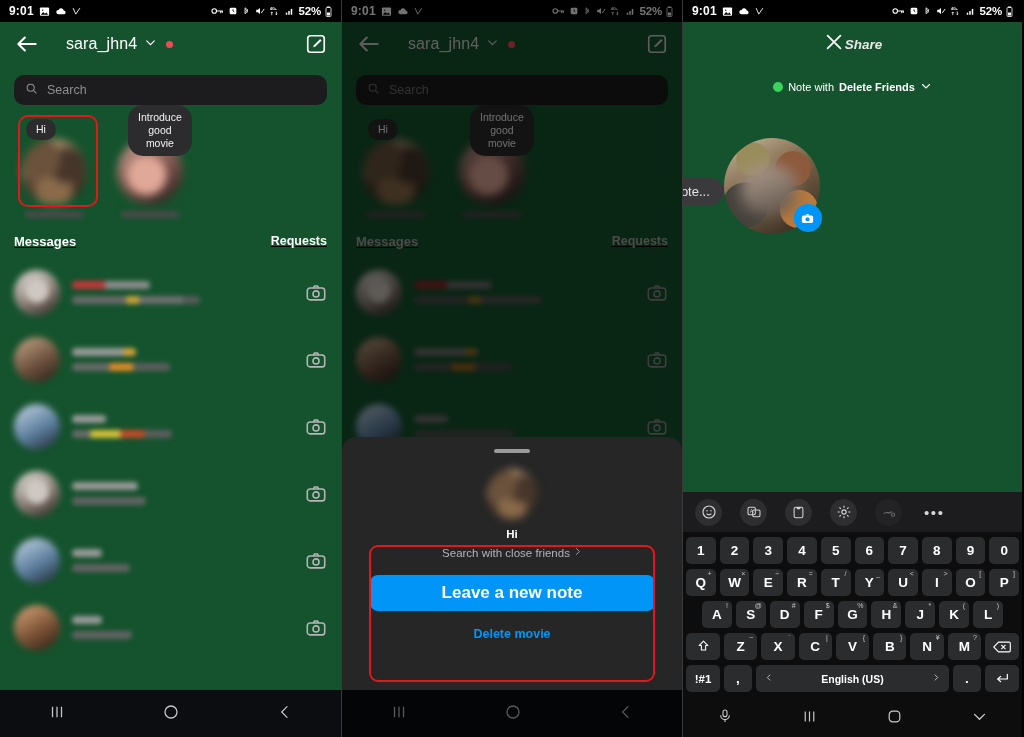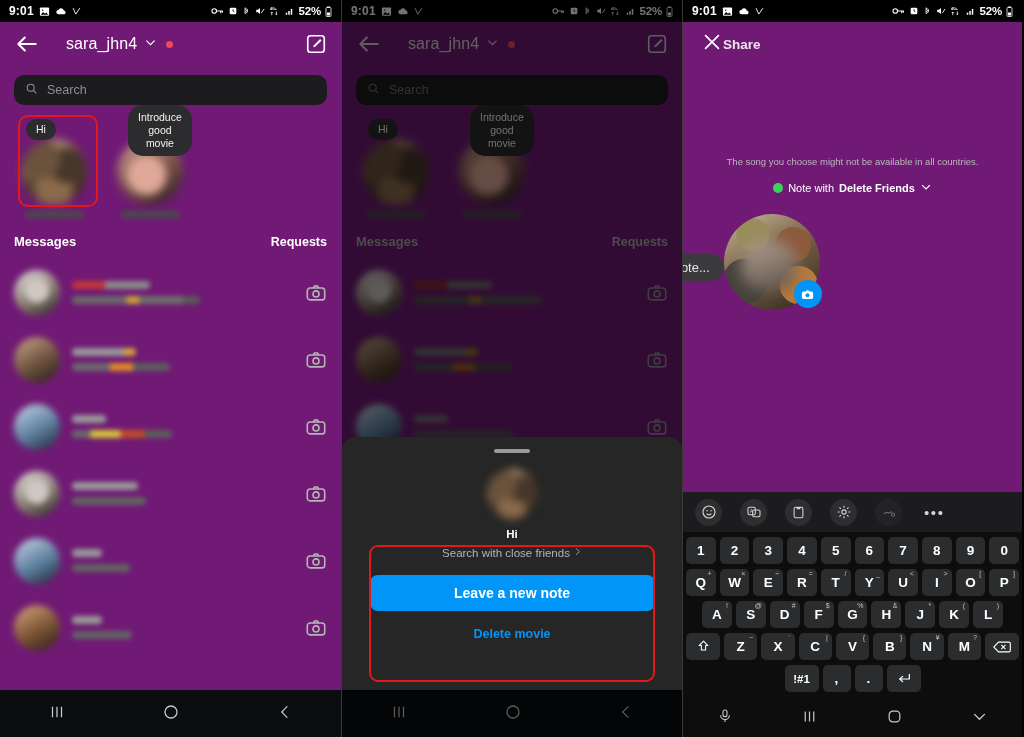--- a/index.html
+++ b/index.html
@@ -3,21 +3,21 @@
 <meta charset="utf-8">
 <style>
   * { box-sizing: border-box; margin: 0; padding: 0; }
   html, body {
     width: 1024px; height: 737px;
     background: #000;
     font-family: "Liberation Sans", sans-serif;
     overflow: hidden;
   }
   .screens { display: flex; width: 1024px; height: 737px; }
-  .panel { position: relative; height: 737px; overflow: hidden; background: #701a75; }
+  .panel { position: relative; height: 737px; overflow: hidden; background: #14532d; }
   .p1 { width: 341px; }
   .p2 { width: 342px; border-left: 1px solid #3a3a3a; border-right: 1px solid #3a3a3a; }
   .p3 { width: 339px; }
 
   
   .statusbar {
     height: 22px; display: flex; align-items: center;
     justify-content: space-between; padding: 0 9px;
     background: #000; color: #fff; font-size: 11.5px; font-weight: bold;
   }
@@ -80,22 +80,23 @@
     margin-top: 6px; width: 58px; height: 7px; border-radius: 3px;
     background: #4a4a4a; filter: blur(2.5px);
   }
   .note-hl {
     position: absolute; left: 0px; top: -8px; width: 80px; height: 92px;
     border: 2.5px solid #e4171c; border-radius: 10px; z-index: 5;
   }
 
   
   .tabsrow {
-    display: flex; justify-content: space-between; align-items: flex-end;
+    display: flex; justify-content: space-between; align-items: flex-start;
     padding: 16px 14px 4px 14px;
+    text-decoration: underline;
   }
   .tab-msgs { color: #fff; font-size: 13px; font-weight: bold; }
   .tab-reqs { color: #fff; font-size: 12.5px; font-weight: bold; }
 
   .mlist { padding-top: 6px; }
   .mrow { display: flex; align-items: center; height: 67px; padding: 0 14px; }
   .mava { width: 46px; height: 46px; border-radius: 50%; flex: 0 0 auto; filter: blur(3px); }
   .mtext { flex: 1; margin-left: 12px; display: flex; flex-direction: column; gap: 7px; }
   .ml1 { height: 8px; border-radius: 4px; filter: blur(2.6px); }
   .ml2 { height: 8px; border-radius: 4px; filter: blur(2.6px); }
@@ -115,36 +116,36 @@
     position: absolute; left: 0; right: 0; bottom: 47px; top: 437px; z-index: 20;
     background: #262626; border-radius: 14px 14px 0 0;
     display: flex; flex-direction: column; align-items: center;
   }
   .grabber { width: 36px; height: 4px; border-radius: 2px; background: #9a9a9a; margin-top: 12px; }
   .sheet-ava { width: 50px; height: 50px; border-radius: 50%; margin-top: 16px; filter: blur(4px); }
   .sheet-title { color: #fff; font-size: 11.5px; font-weight: bold; margin-top: 9px; }
   .sheet-sub { color: #b3b3b3; font-size: 11.5px; margin-top: 6px; display: flex; align-items: center; gap: 3px; }
   .btn-primary {
     width: 285px; height: 36px; border-radius: 8px; background: #0095F6;
-    color: #fff; font-size: 14px; font-weight: bold;
+    color: #fff; font-size: 17px; font-weight: bold;
     display: flex; align-items: center; justify-content: center; margin-top: 16px;
     border: none; cursor: pointer;
   }
   .btn-link {
     width: 285px; height: 34px; color: #0095F6; font-size: 12.5px; font-weight: bold;
     display: flex; align-items: center; justify-content: center; margin-top: 6px;
     background: none; border: none; cursor: pointer;
   }
   .sheet-hl {
     position: absolute; left: 27px; right: 27px; top: 545px; bottom: 55px;
     border: 2.5px solid #e4171c; border-radius: 9px; z-index: 30; pointer-events: none;
   }
 
   
-  .p3head { height: 44px; display: flex; align-items: center; justify-content: flex-start; padding: 0 18px; }
+  .p3head { height: 44px; display: flex; align-items: center; justify-content: center; padding: 0 18px; font-style: italic; }
   .share-lbl { color: #e8e8e8; font-size: 13.5px; font-weight: bold; }
   .p3body { position: relative; height: 345px; }
   .p3-note-wrap { position: absolute; left: 0; right: 0; top: 68px; display: flex; align-items: center; }
   .p3-bubble {
     background: #3a3a3c; border-radius: 17px; padding: 6px 14px;
     color: #e6e6e6; font-size: 13px; position: relative;
     display: flex; align-items: center; align-self: center;
     margin-left: -30px; z-index: 4;
   }
   .caret { width: 2.5px; height: 15px; background: #33c8b4; margin-right: 2px; }
@@ -618,21 +619,20 @@
           <div class="cam-badge">
             <svg width="15" height="15" viewBox="0 0 24 24">
                 <rect x="3" y="7" width="18" height="12" rx="2.6" fill="#fff"></rect>
                 <path d="M9 7l1.3-2h3.4L15 7" fill="#fff"></path>
                 <circle cx="12" cy="13" r="3.2" fill="#0095F6"></circle>
               </svg>
           </div>
         </div>
       </div>
 
-      <div class="song-note">The song you choose might not be available in all countries.</div>
 
       <div class="cf-row">
         <span class="cf-dot"></span>
         <span>Note with</span>
         <span class="cf-bold">Delete Friends</span>
         <span><svg width="12" height="12" viewBox="0 0 24 24">
               <path d="M5 9l7 7 7-7" stroke="#fff" stroke-width="2.2" fill="none" stroke-linecap="round"></path>
             </svg></span>
       </div>
     </div>
@@ -809,20 +809,29 @@
               <svg width="18" height="14" viewBox="0 0 26 18">
                 <path d="M8 2h15a2 2 0 012 2v10a2 2 0 01-2 2H8L1 9z" stroke="#fff" stroke-width="1.6" fill="none"></path>
                 <path d="M12 6l6 6M18 6l-6 6" stroke="#fff" stroke-width="1.6"></path>
               </svg>
             </div>
         </div>
 
         <div class="kb-row r4">
           <div class="key fn" style="font-size:11.5px">!#1</div>
           <div class="key sm">,</div>
+          <div class="key space">
+            <span><svg width="8" height="11" viewBox="0 0 24 24">
+                  <path d="M15 4l-8 8 8 8" stroke="#d9d9d9" stroke-width="2.4" fill="none" stroke-linecap="round"></path>
+                </svg></span>
+            <span>English (US)</span>
+            <span><svg width="8" height="11" viewBox="0 0 24 24">
+                  <path d="M9 4l8 8-8 8" stroke="#d9d9d9" stroke-width="2.4" fill="none" stroke-linecap="round"></path>
+                </svg></span>
+          </div>
           <div class="key sm">.</div>
           <div class="key fn">
               <svg width="16" height="14" viewBox="0 0 24 20">
                 <path d="M20 3v7H6M10 6L5.5 10 10 14" stroke="#fff" stroke-width="1.8" fill="none" stroke-linecap="round" stroke-linejoin="round"></path>
               </svg>
             </div>
         </div>
       </div>
 
       <div class="kb-nav">

